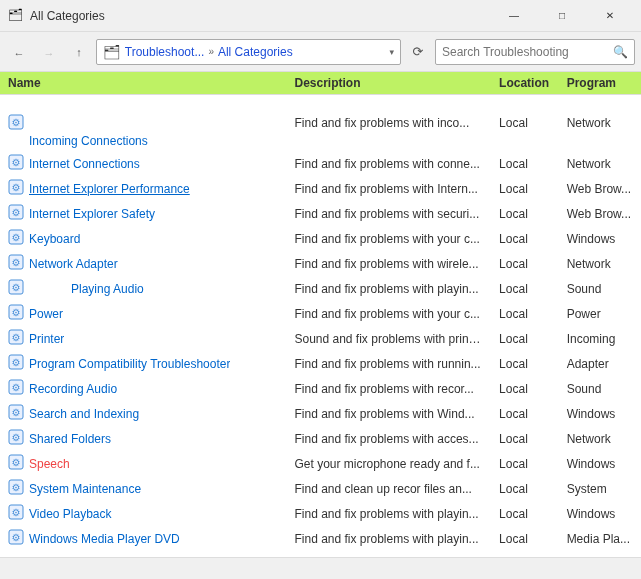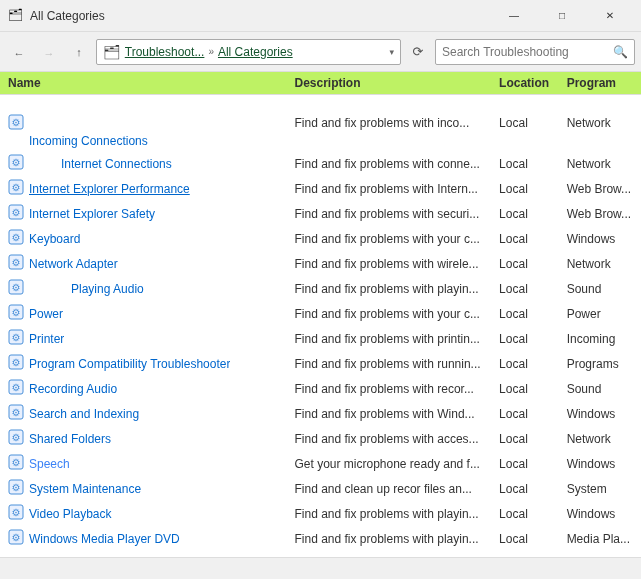--- a/index.html
+++ b/index.html
@@ -92,22 +92,21 @@
       color: #333;
     }
     .address-icon {
       font-size: 14px;
     }
     .breadcrumb-arrow {
       color: #666;
       font-size: 10px;
     }
     .breadcrumb-part {
-      color: #14532d;
-      text-decoration: underline;
+      color: #1d4ed8;
     }
     .dropdown-arrow {
       margin-left: auto;
       color: #666;
       font-size: 9px;
       cursor: pointer;
     }
 
     .refresh-btn {
       width: 26px;
@@ -275,21 +274,21 @@
           <td>Local</td>
           <td>Network</td>
         </tr>
         <tr>
           <td style="max-width: 280px; overflow: hidden; text-overflow: ellipsis;">
             <div class="row-name">
               <span style="font-size: 13px; flex-shrink: 0;"><svg width="16" height="16" viewBox="0 0 16 16">
                   <rect x="1" y="1" width="14" height="14" rx="2" fill="#e8f0fe" stroke="#4a90d9" stroke-width="1"></rect>
                   <text x="8" y="12" text-anchor="middle" font-size="10" fill="#4a90d9">⚙</text>
                 </svg></span>
-              <span style="color: rgb(0, 102, 204); overflow: hidden; text-overflow: ellipsis; margin-left: 32px;">Internet Connections</span>
+              <span style="color: rgb(0, 102, 204); overflow: hidden; text-overflow: ellipsis;">Internet Connections</span>
             </div>
           </td>
           <td style="max-width: 200px; overflow: hidden; text-overflow: ellipsis;">Find and fix problems with conne...</td>
           <td>Local</td>
           <td>Network</td>
         </tr>
         <tr>
           <td style="max-width: 280px; overflow: hidden; text-overflow: ellipsis;">
             <div class="row-name">
               <span style="font-size: 13px; flex-shrink: 0;"><svg width="16" height="16" viewBox="0 0 16 16">
@@ -376,37 +375,37 @@
         <tr>
           <td style="max-width: 280px; overflow: hidden; text-overflow: ellipsis;">
             <div class="row-name">
               <span style="font-size: 13px; flex-shrink: 0;"><svg width="16" height="16" viewBox="0 0 16 16">
                   <rect x="1" y="1" width="14" height="14" rx="2" fill="#e8f0fe" stroke="#4a90d9" stroke-width="1"></rect>
                   <text x="8" y="12" text-anchor="middle" font-size="10" fill="#4a90d9">⚙</text>
                 </svg></span>
               <span style="color: rgb(0, 102, 204); overflow: hidden; text-overflow: ellipsis;">Printer</span>
             </div>
           </td>
-          <td style="max-width: 200px; overflow: hidden; text-overflow: ellipsis;">Find and fix problems with printin...</td>
+          <td style="max-width: 200px; overflow: hidden; text-overflow: ellipsis;">Sound and fix problems with printin...</td>
           <td>Local</td>
           <td>Incoming</td>
         </tr>
         <tr>
           <td style="max-width: 280px; overflow: hidden; text-overflow: ellipsis;">
             <div class="row-name">
               <span style="font-size: 13px; flex-shrink: 0;"><svg width="16" height="16" viewBox="0 0 16 16">
                   <rect x="1" y="1" width="14" height="14" rx="2" fill="#e8f0fe" stroke="#4a90d9" stroke-width="1"></rect>
                   <text x="8" y="12" text-anchor="middle" font-size="10" fill="#4a90d9">⚙</text>
                 </svg></span>
               <span style="color: rgb(0, 102, 204); overflow: hidden; text-overflow: ellipsis;">Program Compatibility Troubleshooter</span>
             </div>
           </td>
           <td style="max-width: 200px; overflow: hidden; text-overflow: ellipsis;">Find and fix problems with runnin...</td>
           <td>Local</td>
-          <td>Programs</td>
+          <td>Adapter</td>
         </tr>
         <tr>
           <td style="max-width: 280px; overflow: hidden; text-overflow: ellipsis;">
             <div class="row-name">
               <span style="font-size: 13px; flex-shrink: 0;"><svg width="16" height="16" viewBox="0 0 16 16">
                   <rect x="1" y="1" width="14" height="14" rx="2" fill="#e8f0fe" stroke="#4a90d9" stroke-width="1"></rect>
                   <text x="8" y="12" text-anchor="middle" font-size="10" fill="#4a90d9">⚙</text>
                 </svg></span>
               <span style="color: rgb(0, 102, 204); overflow: hidden; text-overflow: ellipsis;">Recording Audio</span>
             </div>
@@ -443,21 +442,21 @@
           <td>Local</td>
           <td>Network</td>
         </tr>
         <tr>
           <td style="max-width: 280px; overflow: hidden; text-overflow: ellipsis;">
             <div class="row-name">
               <span style="font-size: 13px; flex-shrink: 0;"><svg width="16" height="16" viewBox="0 0 16 16">
                   <rect x="1" y="1" width="14" height="14" rx="2" fill="#e8f0fe" stroke="#4a90d9" stroke-width="1"></rect>
                   <text x="8" y="12" text-anchor="middle" font-size="10" fill="#4a90d9">⚙</text>
                 </svg></span>
-              <span style="color: #3b82f6; overflow: hidden; text-overflow: ellipsis;">Speech</span>
+              <span style="color: #ef4444; overflow: hidden; text-overflow: ellipsis;">Speech</span>
             </div>
           </td>
           <td style="max-width: 200px; overflow: hidden; text-overflow: ellipsis;">Get your microphone ready and f...</td>
           <td>Local</td>
           <td>Windows</td>
         </tr>
         <tr>
           <td style="max-width: 280px; overflow: hidden; text-overflow: ellipsis;">
             <div class="row-name">
               <span style="font-size: 13px; flex-shrink: 0;"><svg width="16" height="16" viewBox="0 0 16 16">

